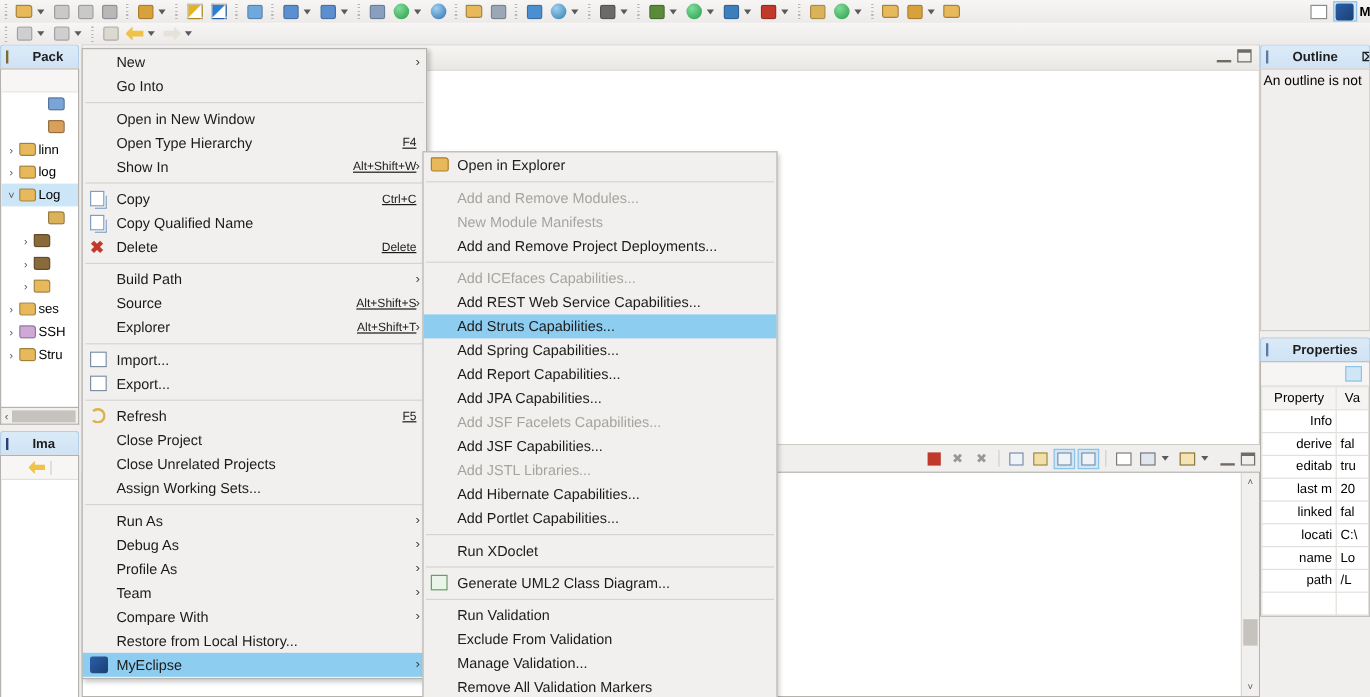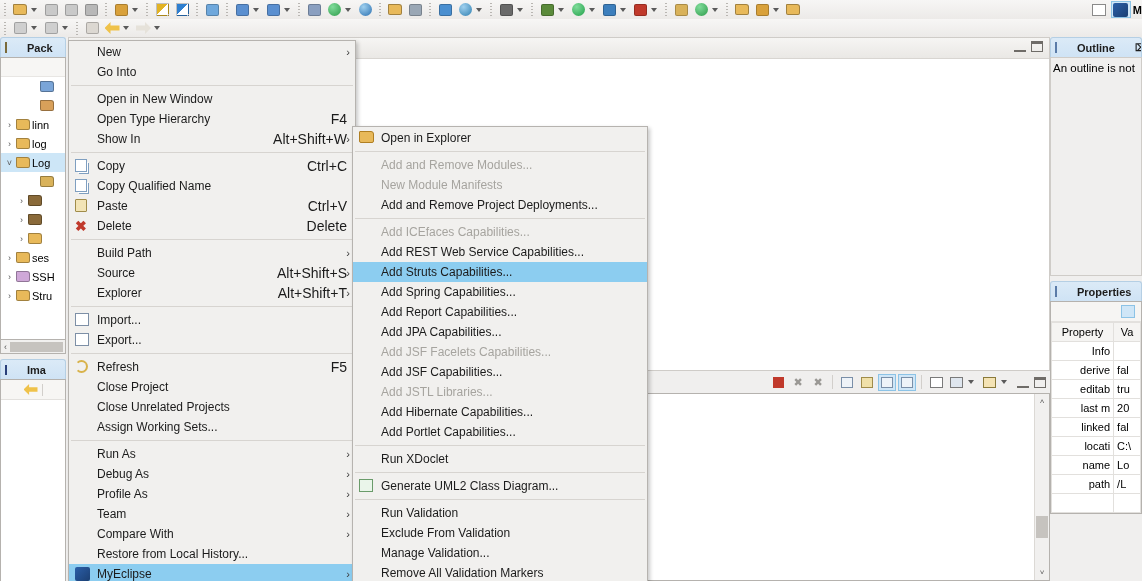--- a/index.html
+++ b/index.html
@@ -81,21 +81,21 @@
 
   
   .menu {
     position: absolute; background: #f1f0ee; border: 1px solid #b6b3af;
     box-shadow: 2px 2px 4px rgba(0,0,0,.22); font-size: 12px; padding: 1px 0;
   }
   .menu-item { position: relative; height: 20px; display: flex; align-items: center;
                padding-left: 28px; padding-right: 8px; white-space: nowrap; color: #1b1b1b; }
   .menu-item.dis { color: #a6a49f; }
   .menu-item.hl { background: #8ccdf0; }
-  .menu-item .accel { margin-left: auto; padding-left: 22px; color: #1b1b1b; font-size: 14px; }
+  .menu-item .accel { margin-left: auto; padding-left: 22px; color: #1b1b1b; font-size: 10px; text-decoration: underline; }
   .menu-item .sub { position: absolute; right: 5px; top: 4px; font-size: 11px; color: #3a3a3a; }
   .menu-item .mico { position: absolute; left: 6px; top: 3px; width: 16px; height: 15px; }
   .menu-sep { height: 1px; background: #d7d4d0; margin: 3px 2px 3px 2px; }
 
   
   .ic-copy { width: 12px; height: 13px; background: #fff; border: 1px solid #7f9fc0;
              box-shadow: 2px 2px 0 -1px #fff, 3px 3px 0 -1px #7f9fc0; }
   .ic-paste { width: 12px; height: 13px; background: #f2e4b6; border: 1px solid #a08c4a; border-radius: 1px; }
   .ic-delete { color: #c0392b; font-weight: bold; font-size: 14px; line-height: 14px; }
   .ic-imp, .ic-exp { width: 14px; height: 13px; background: #fff; border: 1px solid #7d8fa6; }
@@ -514,25 +514,20 @@
       <div class="menu-item">
         <span class="mico"><span class="ic-copy" style="display: inline-block;"></span></span>
         <span>Copy</span>
         <span class="accel">Ctrl+C</span>
       </div>
       <div class="menu-item">
         <span class="mico"><span class="ic-copy" style="display: inline-block;"></span></span>
         <span>Copy Qualified Name</span>
       </div>
       <div class="menu-item">
-        <span class="mico"><span class="ic-paste" style="display: inline-block;"></span></span>
-        <span>Paste</span>
-        <span class="accel">Ctrl+V</span>
-      </div>
-      <div class="menu-item">
         <span class="mico"><span class="ic-delete" style="display: inline-block;">✖</span></span>
         <span>Delete</span>
         <span class="accel">Delete</span>
       </div>
       <div class="menu-sep"></div>
       <div class="menu-item">
         <span>Build Path</span>
         <span class="sub">›</span>
       </div>
       <div class="menu-item">

